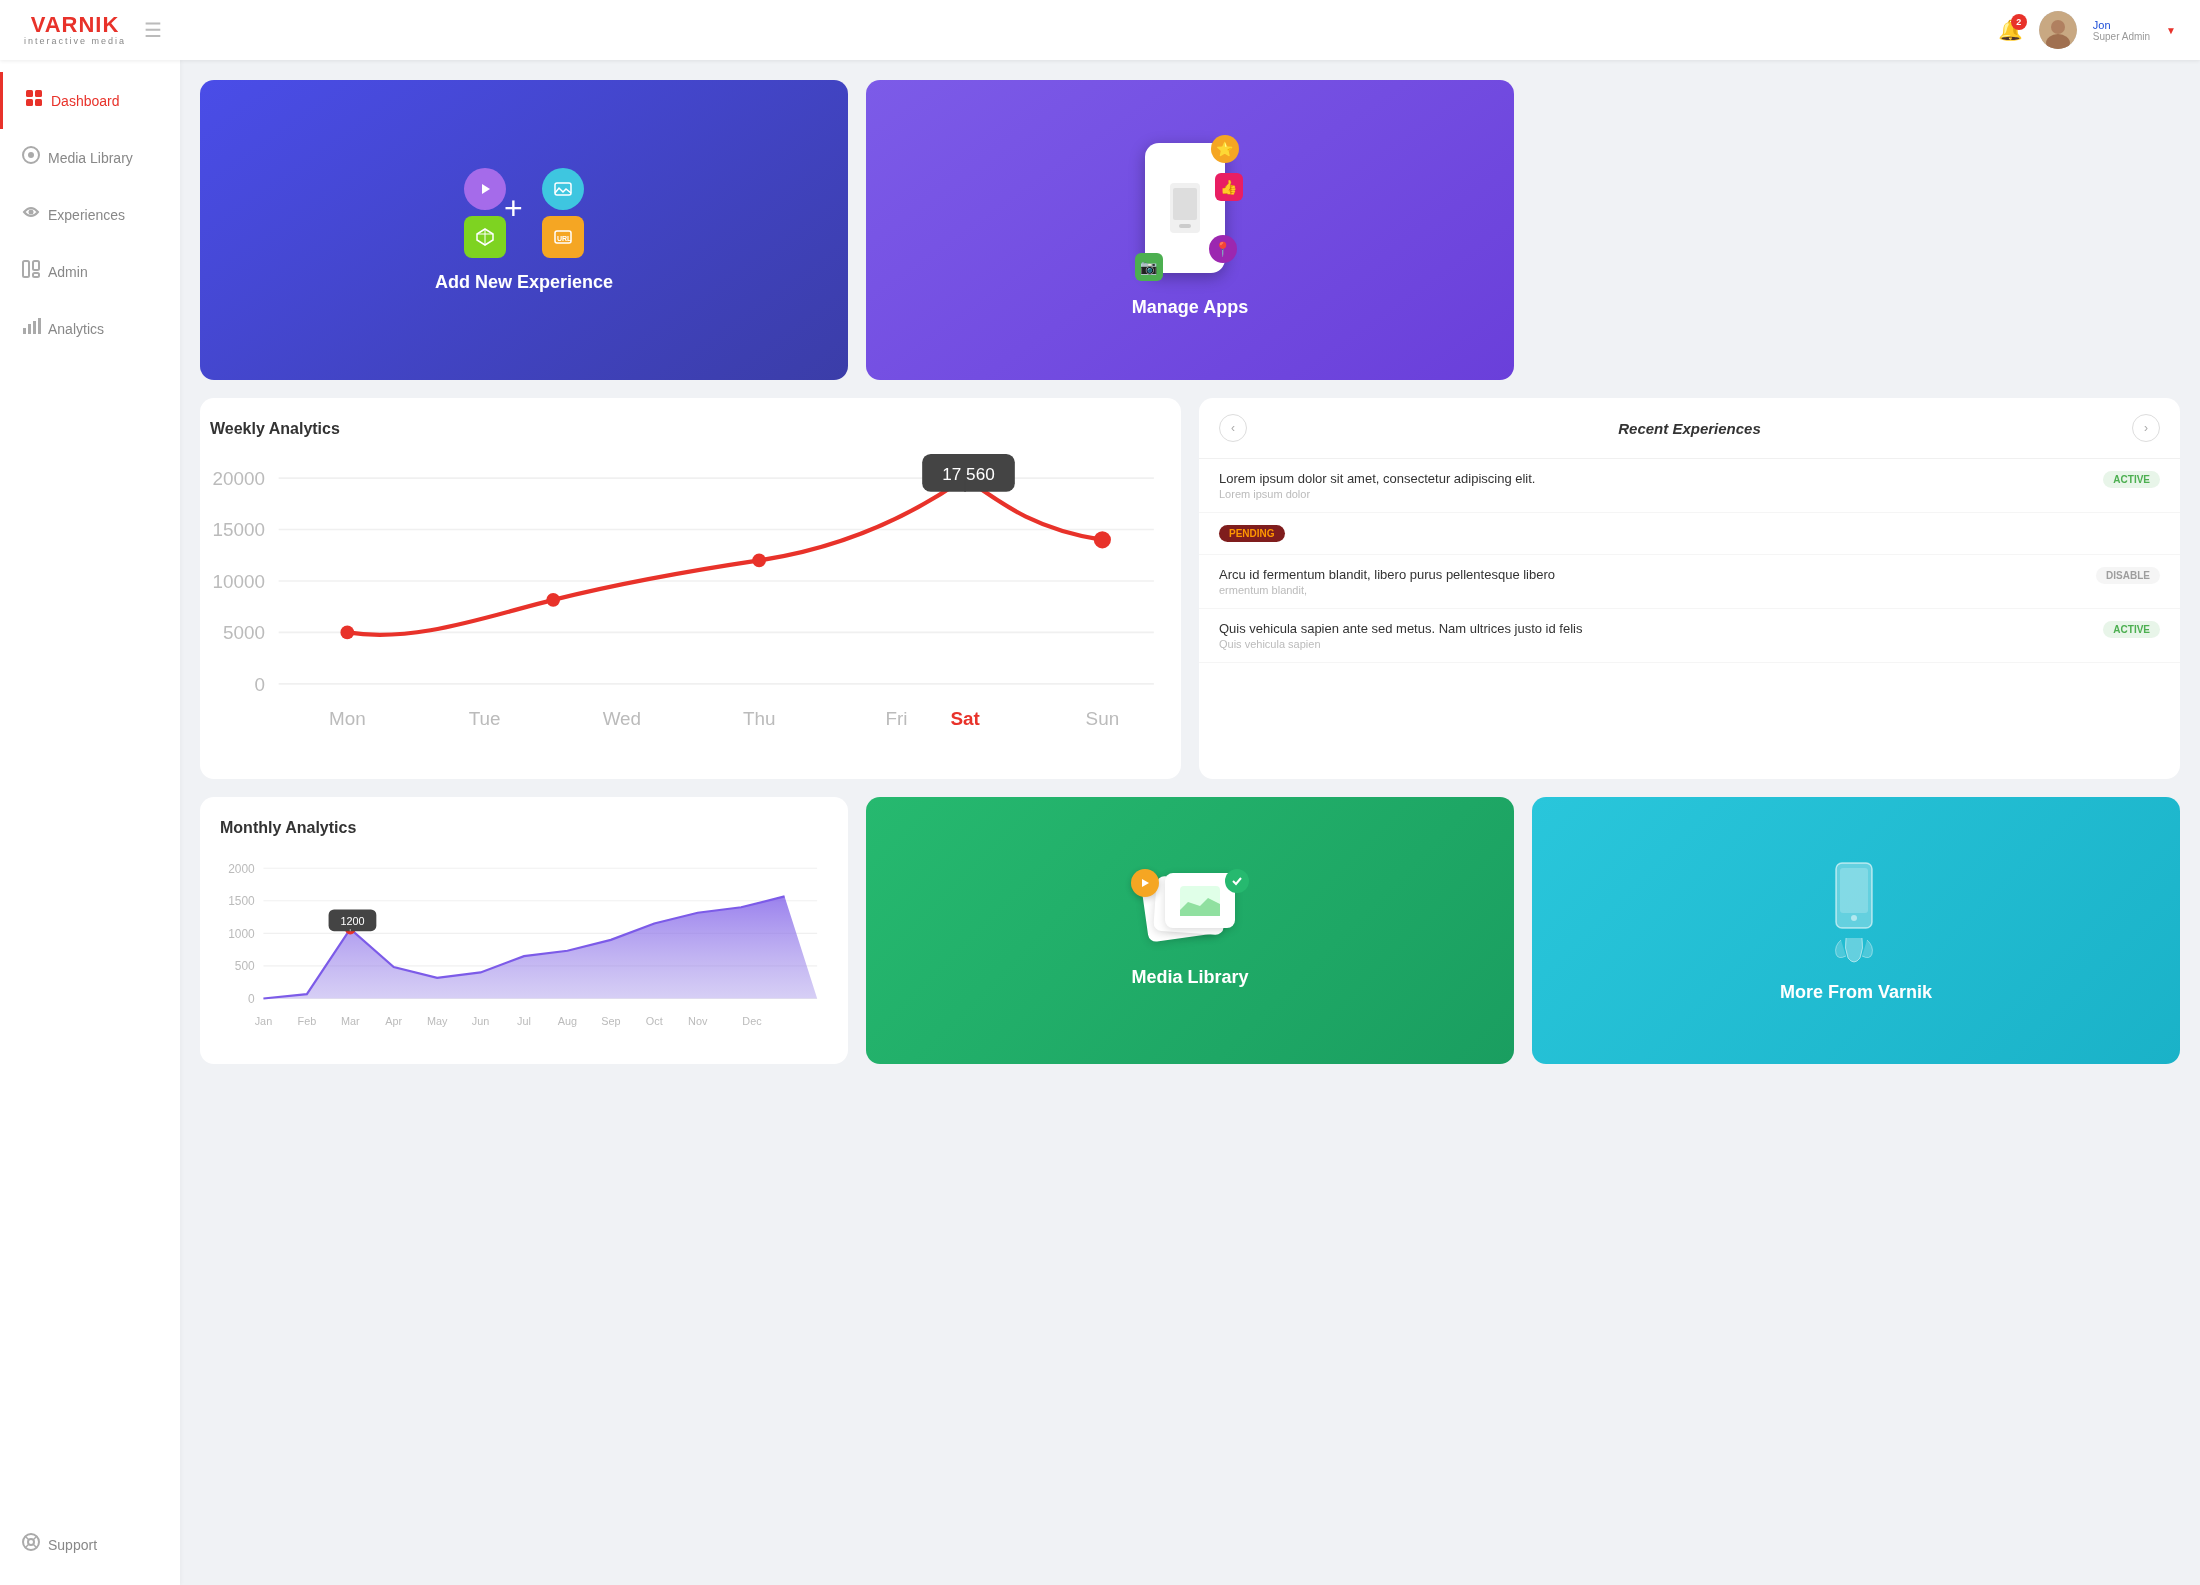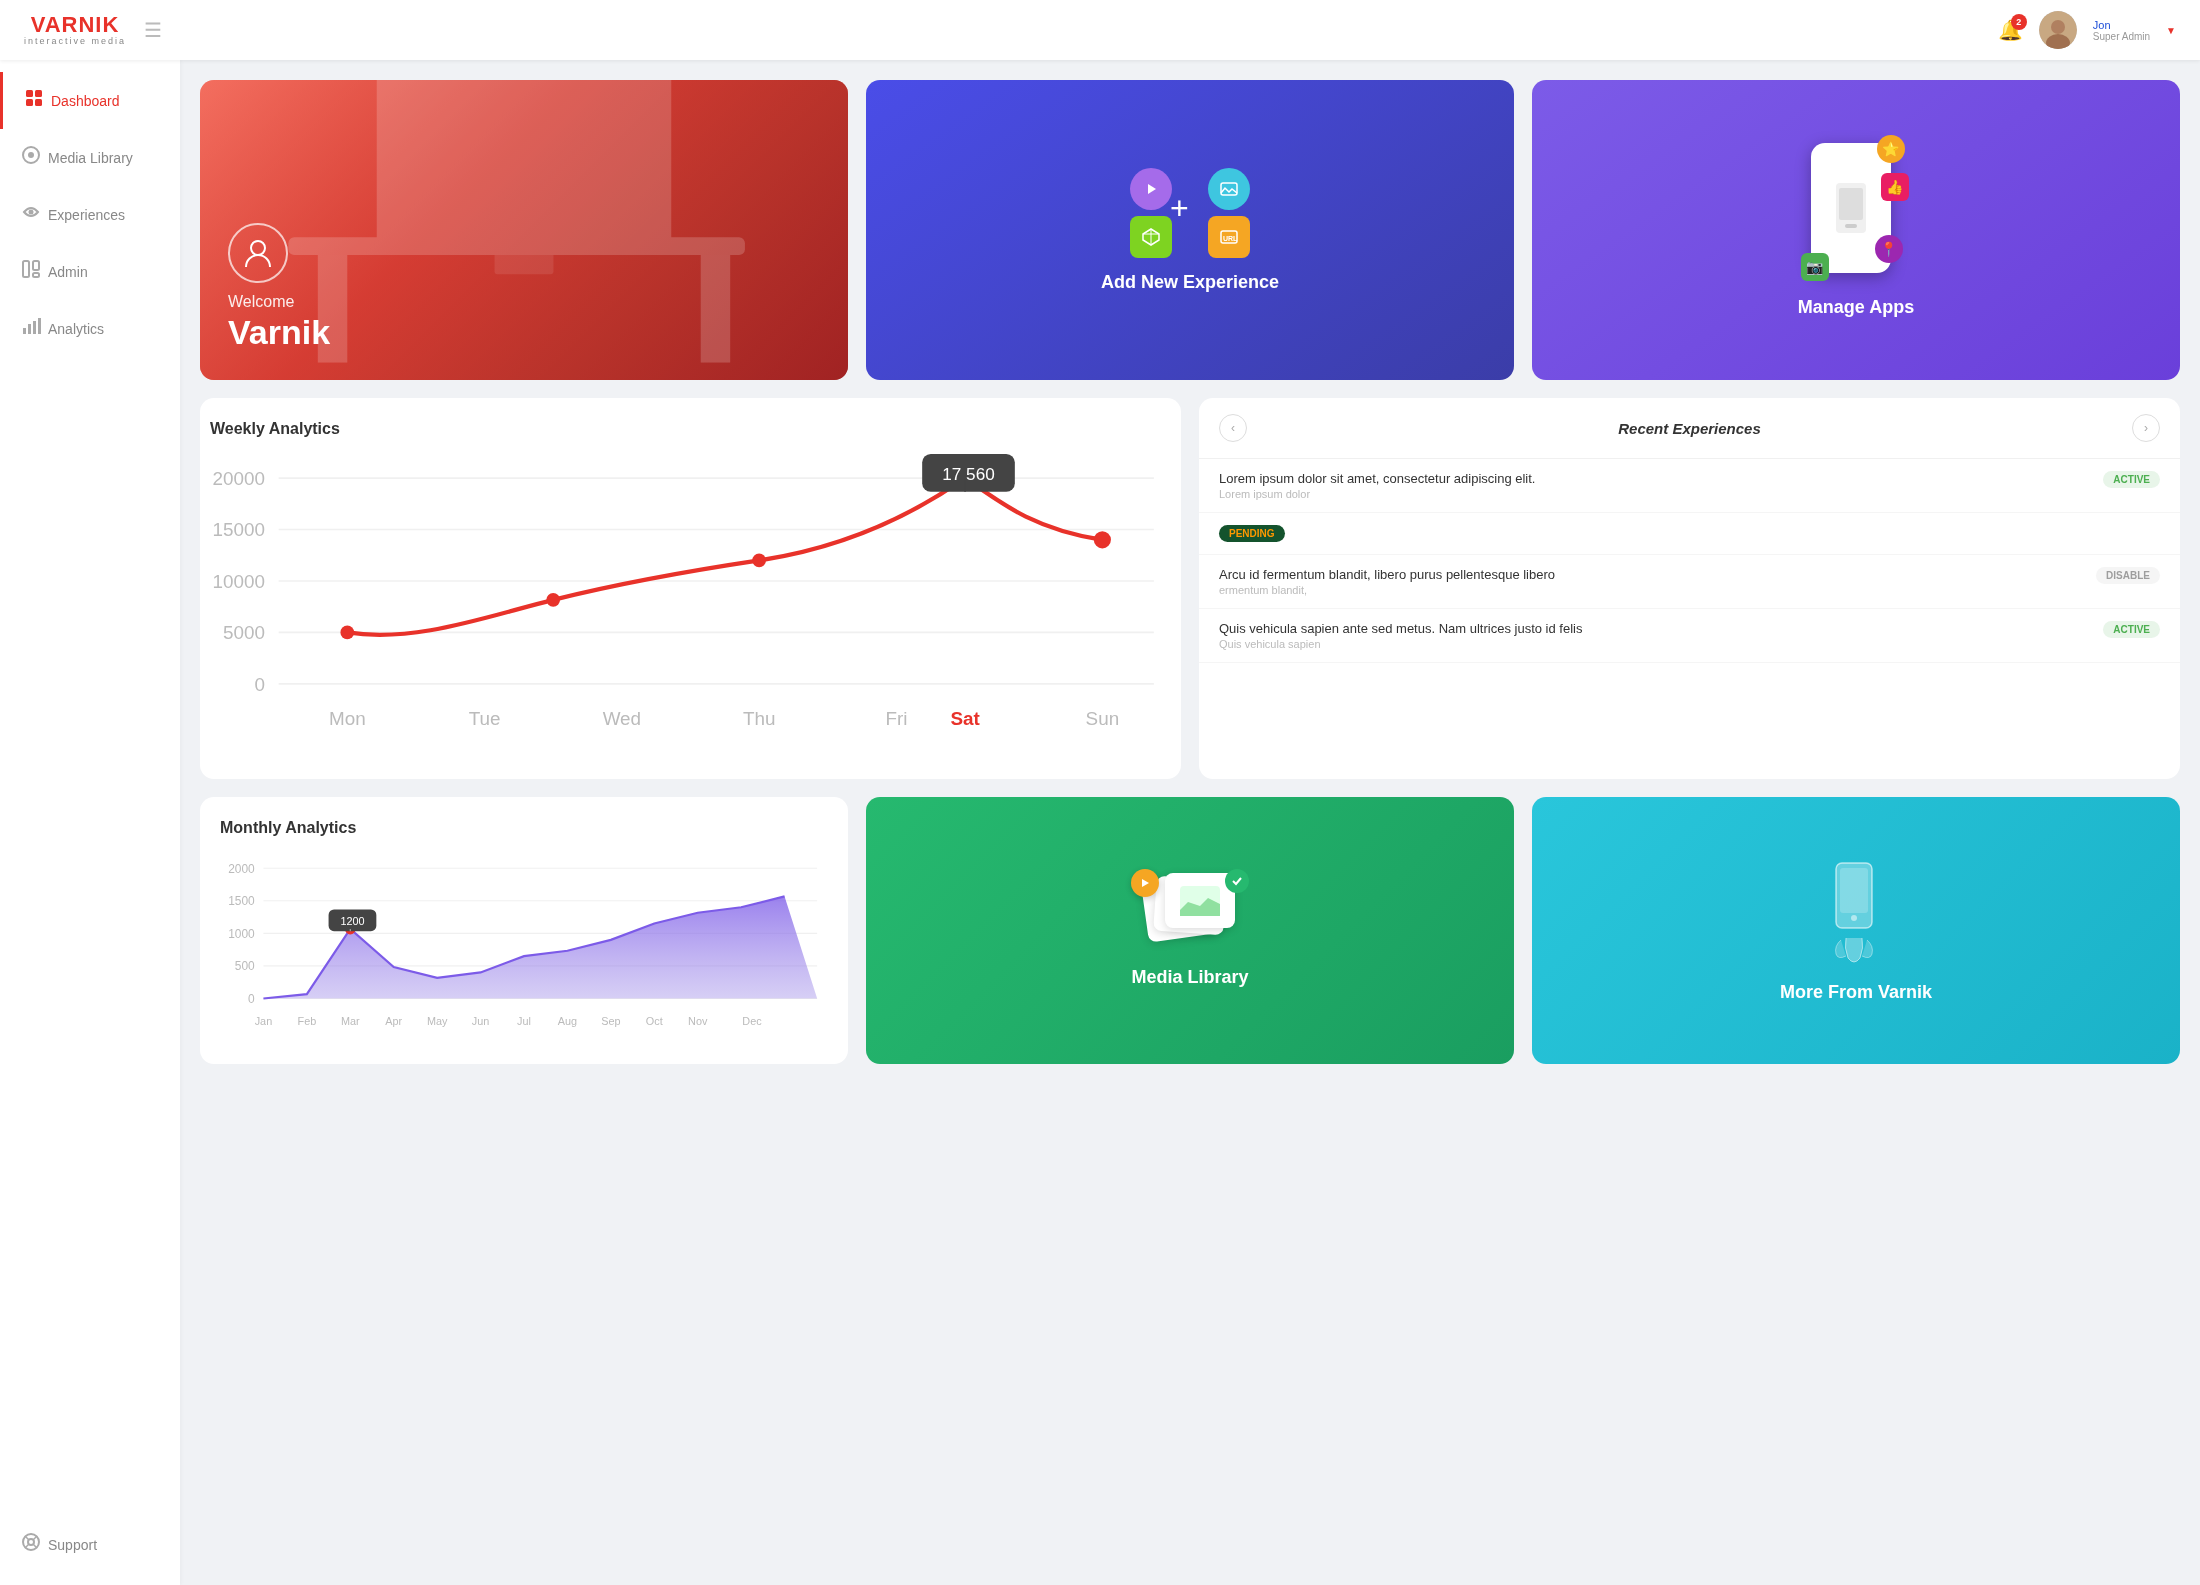--- a/index.html
+++ b/index.html
@@ -207,21 +207,21 @@
       border-bottom: 1px solid #f5f5f5;
     }
     .exp-item-text { flex: 1; }
     .exp-item-title { font-size: 13px; color: #333; margin-bottom: 2px; }
     .exp-item-sub { font-size: 11px; color: #bbb; }
     .status-badge {
       font-size: 10px; font-weight: 600; padding: 3px 10px;
       border-radius: 10px; text-transform: uppercase;
     }
     .badge-active { background: #e8f5e9; color: #4caf50; }
-    .badge-pending { background: #14532d; color: #ff9800; }
+    .badge-pending { background: #7f1d1d; color: #ff9800; }
     .badge-disable { background: #f5f5f5; color: #9e9e9e; }
 
     
     .bottom-row { display: grid; grid-template-columns: 1fr 1fr 1fr; gap: 18px; }
 
     
     .monthly-card {
       background: #fff;
       border-radius: 14px;
       padding: 22px 20px 16px;
@@ -358,41 +358,20 @@
         </span>
         <span>Support</span>
       </div>
     </div>
   </div>
 
   <div class="main-content">
 
     <div class="top-row">
 
-      <div class="welcome-card">
-        <div class="welcome-bg-img"></div>
-
-        <svg style="position:absolute;top:0;left:0;width:100%;height:100%;opacity:0.18" viewBox="0 0 440 300" preserveAspectRatio="xMidYMid slice">
-          <rect x="120" y="40" width="200" height="120" rx="4" fill="#fff"></rect>
-          <rect x="80" y="160" width="20" height="80" fill="#fff"></rect>
-          <rect x="340" y="160" width="20" height="80" fill="#fff"></rect>
-          <rect x="60" y="155" width="310" height="12" rx="4" fill="#fff"></rect>
-          <rect x="200" y="80" width="40" height="100" rx="2" fill="#fff" opacity="0.5"></rect>
-        </svg>
-        <div class="welcome-inner">
-          <div class="welcome-avatar-wrap">
-            <svg width="36" height="36" viewBox="0 0 36 36" fill="none">
-              <circle cx="18" cy="13" r="7" stroke="#fff" stroke-width="2"></circle>
-              <path d="M6 32c0-6.627 5.373-12 12-12s12 5.373 12 12" stroke="#fff" stroke-width="2"></path>
-            </svg>
-          </div>
-          <div class="welcome-label">Welcome</div>
-          <div class="welcome-name">Varnik</div>
-        </div>
-      </div>
 
       <div class="add-exp-card">
         <div class="add-exp-icons">
           <div class="exp-icon-bubble exp-tl">
             <svg width="20" height="20" viewBox="0 0 20 20" fill="#fff">
               <polygon points="7,5 15,10 7,15"></polygon>
             </svg>
           </div>
           <div class="exp-icon-bubble exp-tr">
             <svg width="20" height="20" viewBox="0 0 20 20" fill="#fff">

